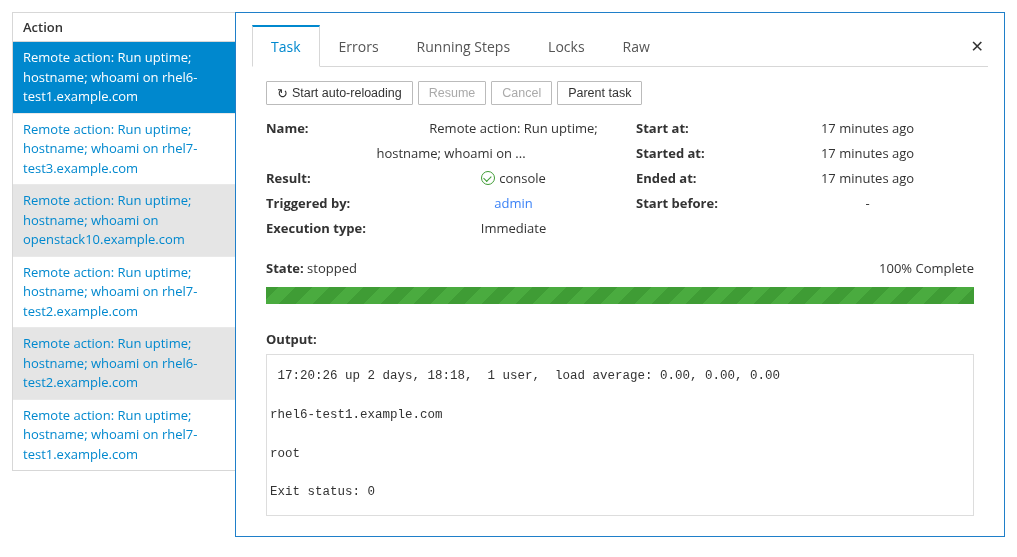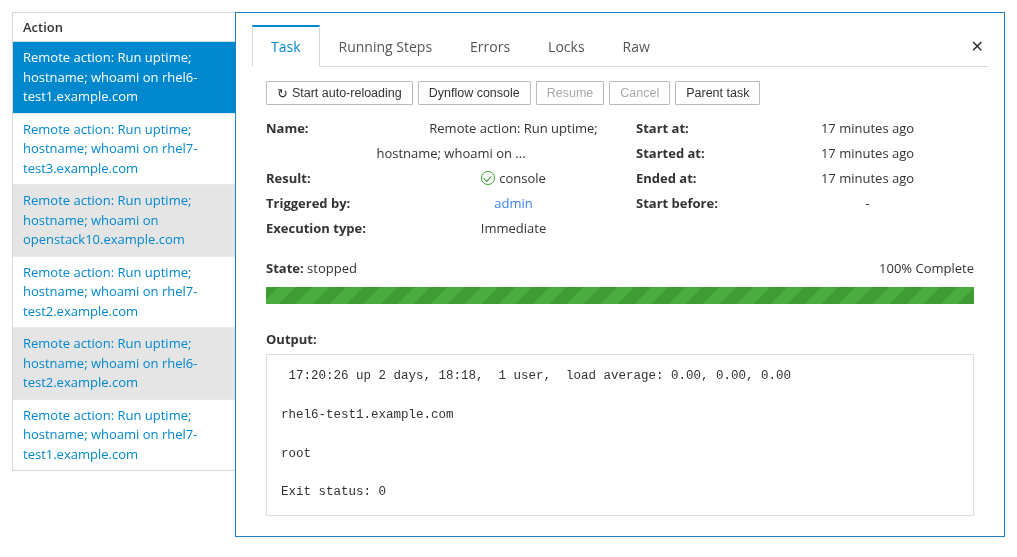--- a/index.html
+++ b/index.html
@@ -159,21 +159,21 @@
 }
 .output-label {
   padding: 26px 30px 6px 30px;
   font-weight: 700;
   font-size: 13px;
 }
 .output-box {
   margin: 0 30px;
   border: 1px solid #ddd;
   background: #fff;
-  padding: 12px 14px;
+  padding: 12px 3px;
   font-family: Menlo, Consolas, "Courier New", monospace;
   font-size: 12.5px;
   color: #333;
   white-space: pre;
   line-height: 1.55;
 }
 .reload-icon {
   display:inline-block;
   font-size: 13px;
   line-height: 1;
@@ -190,34 +190,33 @@
       <div class="sidebar-item alt">Remote action: Run uptime; hostname; whoami on openstack10.example.com</div>
       <div class="sidebar-item">Remote action: Run uptime; hostname; whoami on rhel7-test2.example.com</div>
       <div class="sidebar-item alt">Remote action: Run uptime; hostname; whoami on rhel6-test2.example.com</div>
       <div class="sidebar-item">Remote action: Run uptime; hostname; whoami on rhel7-test1.example.com</div>
     </div>
 </div>
 
 <div class="panel">
   <div class="tabs" id="tabs">
       <div class="tab active">Task</div>
+      <div class="tab">Errors</div>
       <div class="tab">Running Steps</div>
-      <div class="tab">Errors</div>
       <div class="tab">Locks</div>
       <div class="tab">Raw</div>
     </div>
   <span class="close-x">✕</span>
   <div class="tab-underline"></div>
 
   <div class="toolbar">
     <button class="btn">
       <span class="reload-icon">↻</span>
       <span>Start auto-reloading</span>
     </button>
-    <button class="btn">Dynflow console</button>
     <button class="btn disabled">Resume</button>
     <button class="btn disabled">Cancel</button>
     <button class="btn">Parent task</button>
   </div>
 
   <div class="details">
     <div class="label">Name:</div>
     <div class="value">Remote action: Run uptime;</div>
     <div class="label">Start at:</div>
     <div class="value">17 minutes ago</div>

